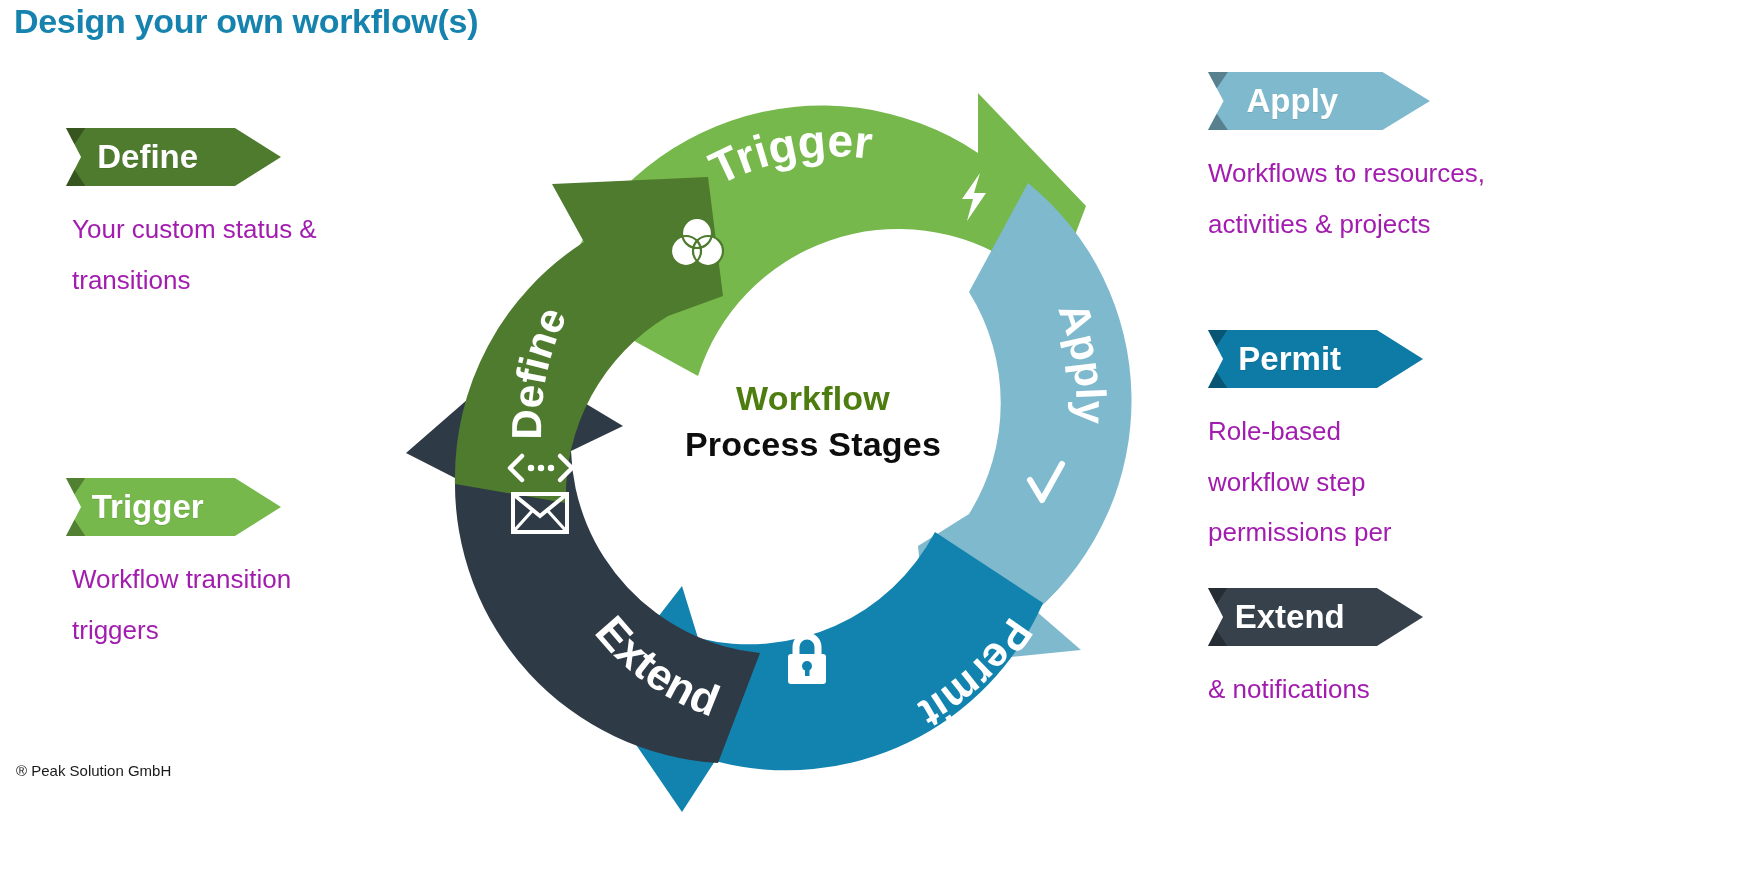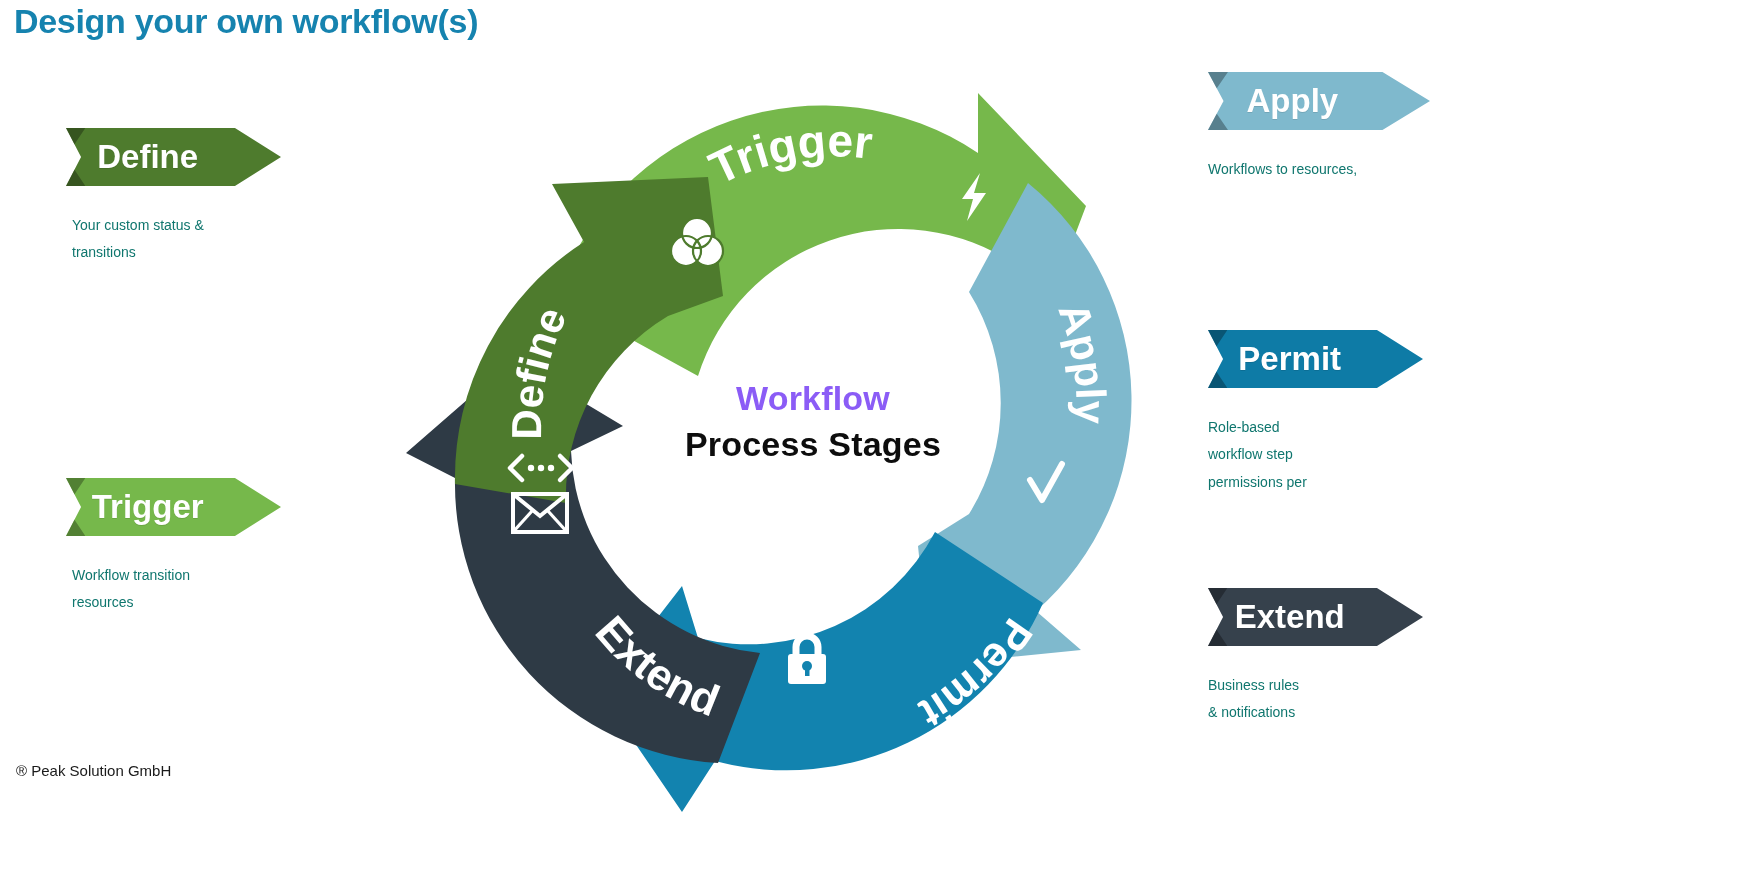--- a/index.html
+++ b/index.html
@@ -35,22 +35,22 @@
     filter:brightness(0.45);
   }
   .arrow-label{
     position:relative;z-index:3;
     color:#ffffff;font-weight:bold;font-size:33px;
     width:76%;text-align:center;
     line-height:58px;
     text-shadow:0 1px 0 rgba(0,0,0,0.10);
   }
   .callout-desc{
-    margin-top:26px;
-    font-size:14px;color:#0f766e;
+    margin-top:18px;
+    font-size:26px;color:#a21caf;
     line-height:1.95;
     font-family:"Liberation Sans", sans-serif;
   }
   .callout-desc div{white-space:nowrap;}
 
   
   #callout-define{left:66px;top:128px;width:300px;}
   #callout-define .arrow-shape{width:215px;}
   #callout-define .callout-desc{padding-left:6px;}
   #callout-trigger{left:66px;top:478px;width:300px;}
@@ -69,21 +69,21 @@
   #wheel{
     position:absolute;left:418px;top:46px;width:790px;height:790px;
   }
   #wheel svg{width:100%;height:100%;display:block;overflow:visible;}
 
   .center-text{
     position:absolute;left:0;right:0;top:330px;
     text-align:center;pointer-events:none;
   }
   .center-text .l1{
-    font-size:34px;font-weight:bold;color:#8b5cf6;
+    font-size:34px;font-weight:bold;color:#4d7c0f;
     letter-spacing:0.2px;line-height:1.35;
   }
   .center-text .l2{
     font-size:34px;font-weight:bold;color:#0d0d0d;
     letter-spacing:0.2px;line-height:1.35;text-align:center;
   }
 
   
   .footer{
     position:absolute;left:16px;top:762px;
@@ -108,31 +108,32 @@
     </div>
   </div>
 
   <div class="callout" id="callout-trigger">
     <div class="arrow-shape" style="background:#76B84B;">
       <div class="arrow-notch" style="background:#76B84B;"></div>
       <div class="arrow-label">Trigger</div>
     </div>
     <div class="callout-desc">
       <div>Workflow transition</div>
-      <div>resources</div>
+      <div>triggers</div>
     </div>
   </div>
 
   <div class="callout" id="callout-apply">
     <div class="arrow-shape" style="background:#7FB9CD;">
       <div class="arrow-notch" style="background:#7FB9CD;"></div>
       <div class="arrow-label">Apply</div>
     </div>
     <div class="callout-desc">
       <div>Workflows to resources,</div>
+      <div>activities &amp; projects</div>
     </div>
   </div>
 
   <div class="callout" id="callout-permit">
     <div class="arrow-shape" style="background:#0E7BA6;">
       <div class="arrow-notch" style="background:#0E7BA6;"></div>
       <div class="arrow-label">Permit</div>
     </div>
     <div class="callout-desc">
       <div>Role-based</div>
@@ -140,21 +141,20 @@
       <div>permissions per</div>
     </div>
   </div>
 
   <div class="callout" id="callout-extend">
     <div class="arrow-shape" style="background:#36414C;">
       <div class="arrow-notch" style="background:#36414C;"></div>
       <div class="arrow-label">Extend</div>
     </div>
     <div class="callout-desc">
-      <div>Business rules</div>
       <div> &amp; notifications</div>
     </div>
   </div>
 
   <div id="wheel">
     <svg viewBox="0 0 790 790" xmlns="http://www.w3.org/2000/svg">
 
       <g>
         <path d="M 138 252
                  A 280 280 0 0 1 560 107

